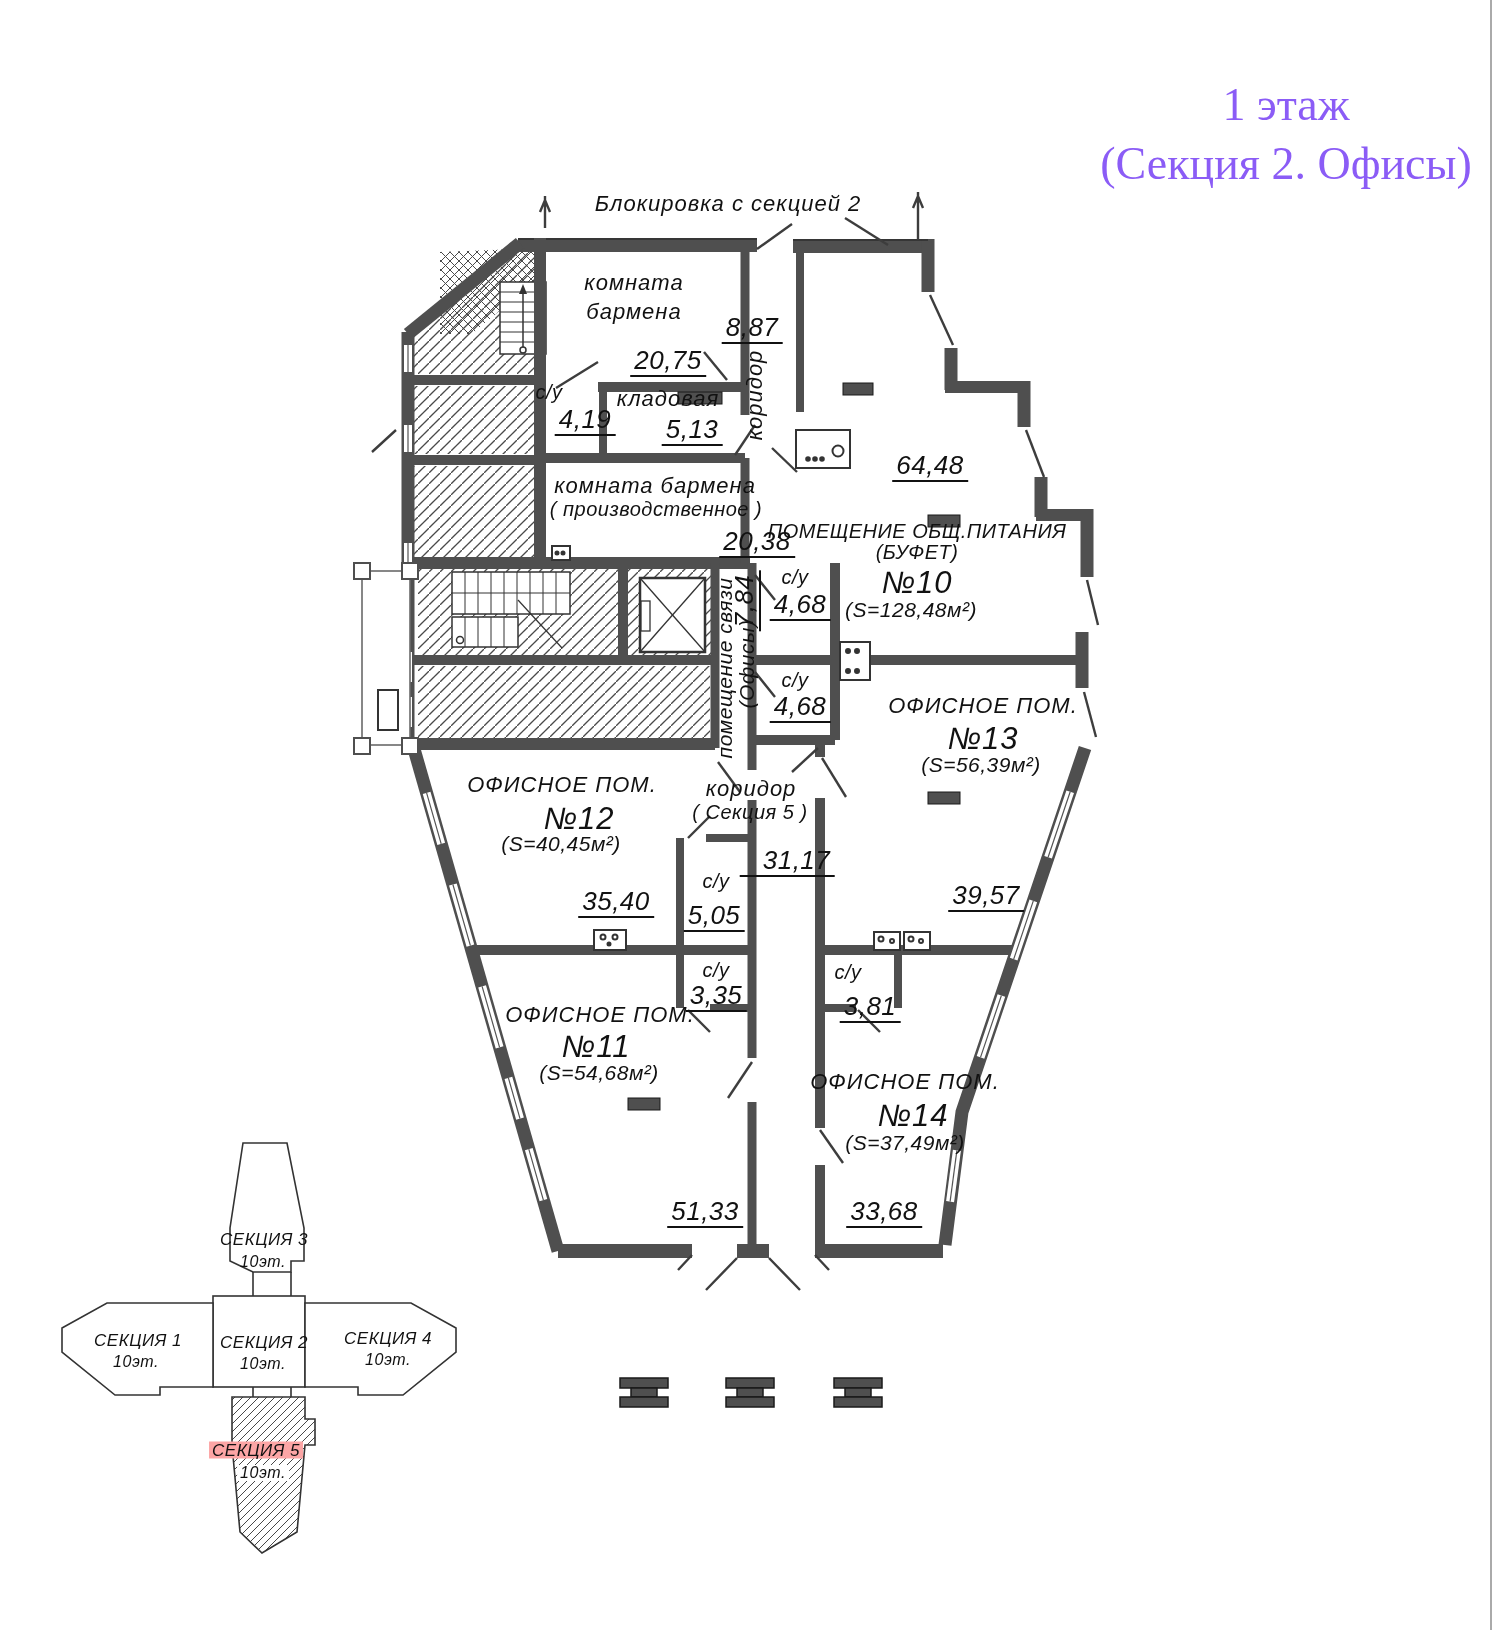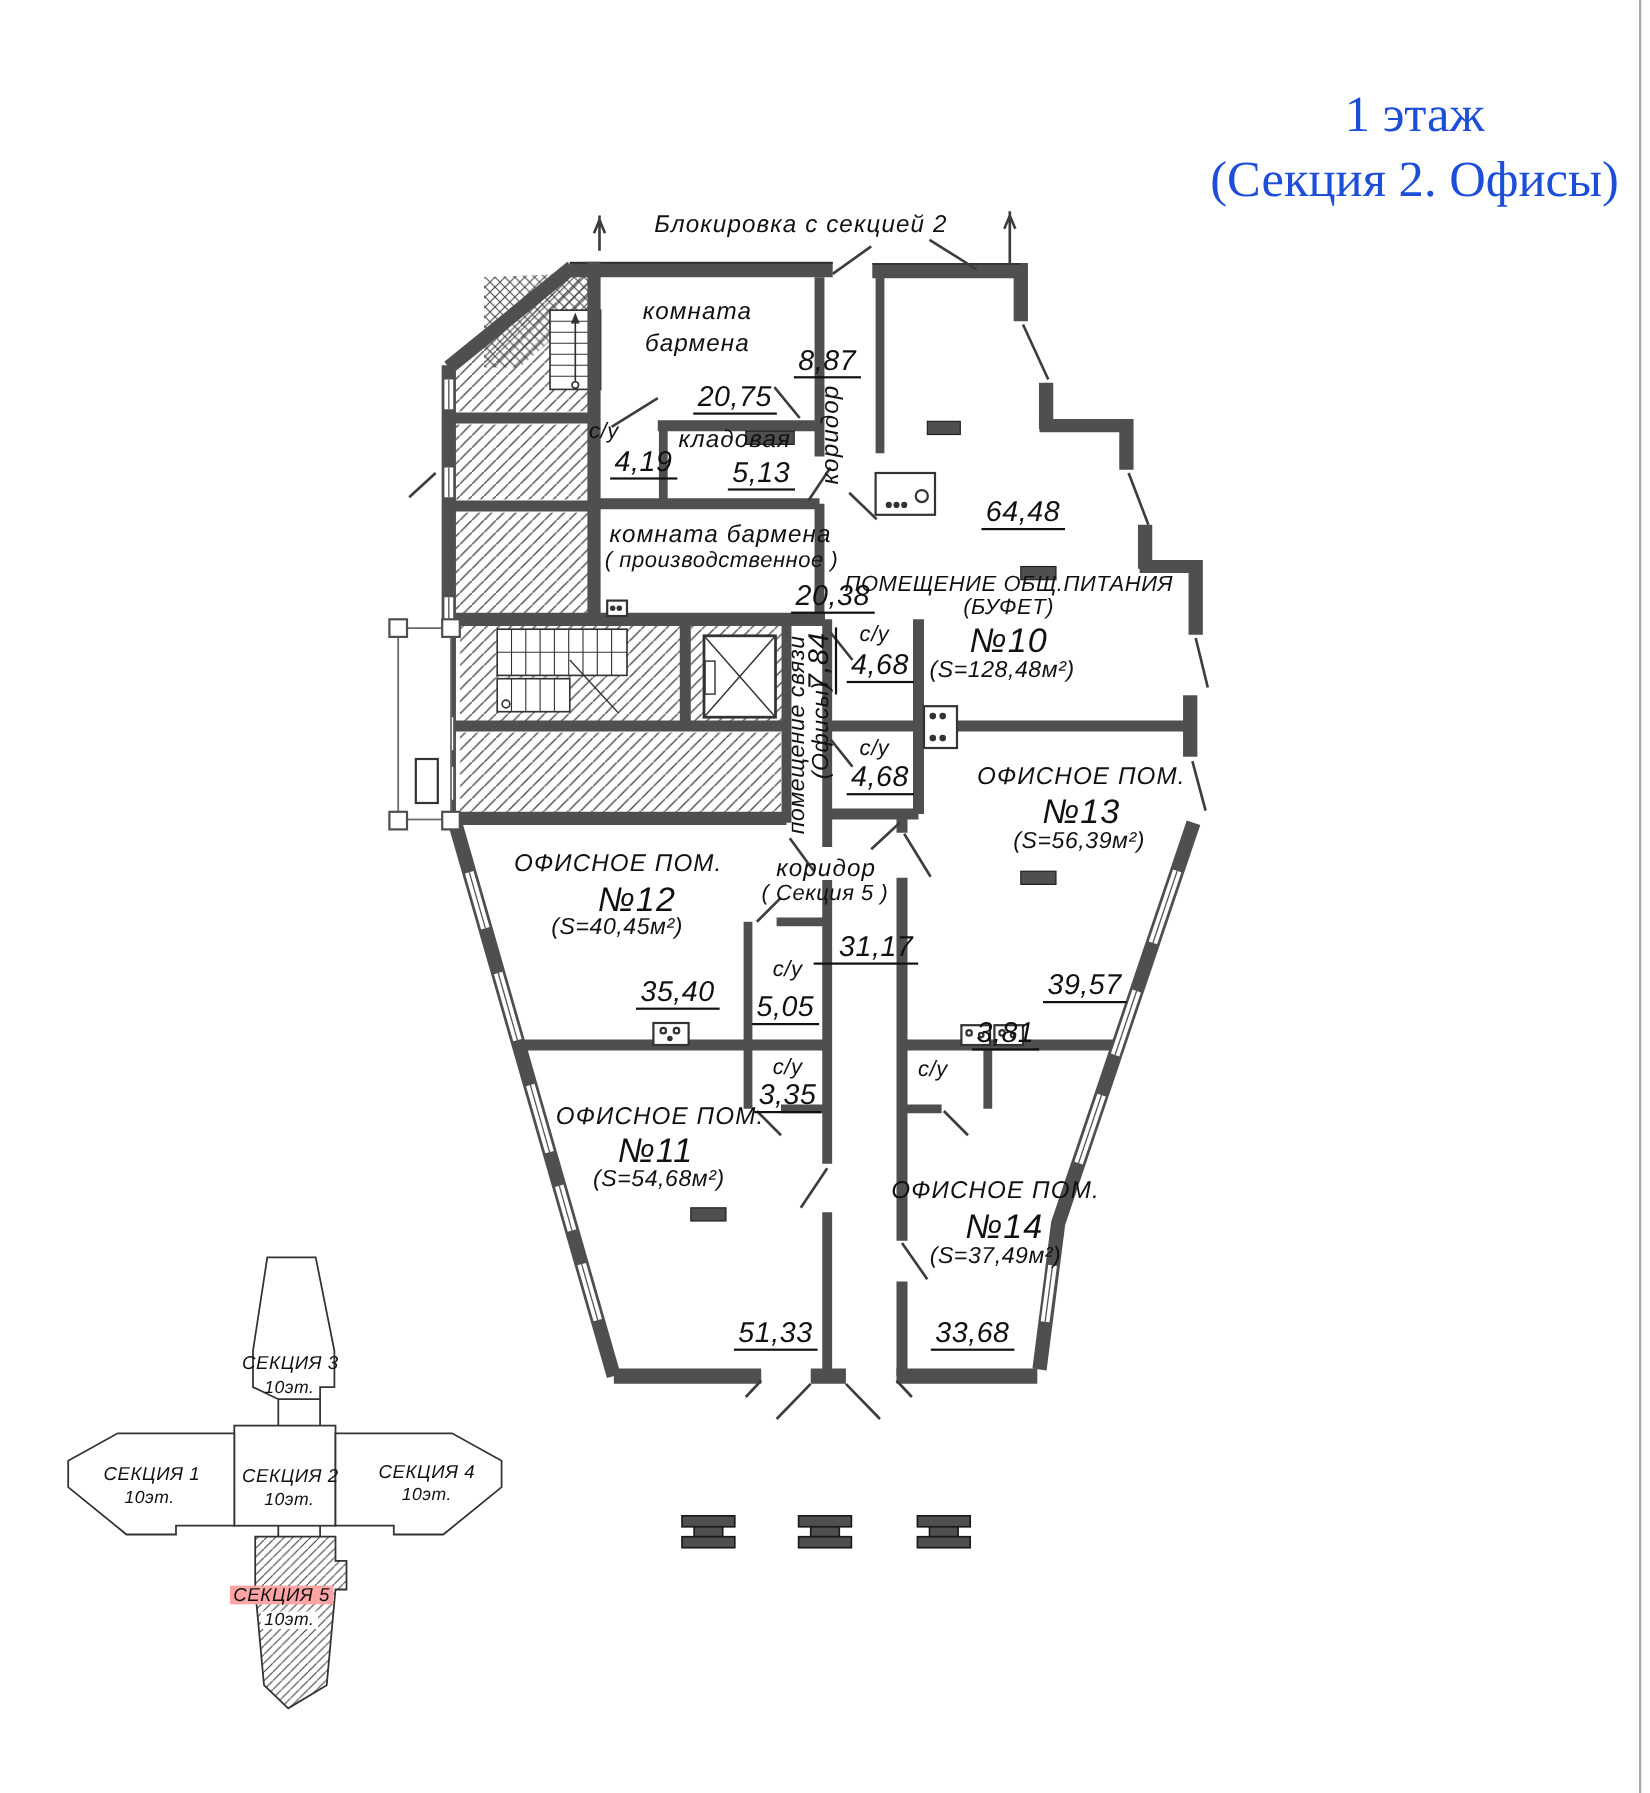--- a/index.html
+++ b/index.html
@@ -7,21 +7,21 @@
          font-family:"Liberation Sans",sans-serif;}
   #plan-svg{position:absolute;left:0;top:0;}
   .lbl{position:absolute;font-style:italic;font-size:21px;color:#111;white-space:nowrap;
        transform:translate(-50%,-50%);letter-spacing:.5px;line-height:1;}
   .rot{transform:translate(-50%,-50%) rotate(-90deg);}
   .dim{font-size:26px;border-bottom:2px solid #111;padding:0 4px 2px;}
   .num{font-size:31px;letter-spacing:1px;}
   .small{font-size:20px;}
   .name{font-size:22px;letter-spacing:1px;}
   .title-line{position:absolute;transform:translate(-50%,-50%);
-       font-family:"Liberation Serif",serif;font-size:46px;color:#1d4ed8;white-space:nowrap;}
+       font-family:"Liberation Serif",serif;font-size:46px;color:#8b5cf6;white-space:nowrap;}
   .key{font-size:17px;}
   .key2{font-size:16px;}
 </style>
 </head>
 <body>
 
 <div id="stage">
 
 <svg id="plan-svg" width="1500" height="1630" viewBox="0 0 1500 1630">
   <defs>
@@ -270,21 +270,21 @@
 
   <div class="lbl name" style="left:751px;top:789px;">коридор</div>
   <div class="lbl small" style="left:750px;top:812px;">( Секция 5 )</div>
   <div class="lbl dim" style="left:787px;top:862px;padding-left:23px;">31,17</div>
 
   <div class="lbl small" style="left:716px;top:881px;">с/у</div>
   <div class="lbl dim" style="left:714px;top:917px;">5,05</div>
   <div class="lbl small" style="left:716px;top:970px;">с/у</div>
   <div class="lbl dim" style="left:716px;top:997px;">3,35</div>
   <div class="lbl small" style="left:848px;top:972px;">с/у</div>
-  <div class="lbl dim" style="left:870px;top:940px;margin-left:44px;">3,81</div>
+  <div class="lbl dim" style="left:870px;top:1008px;">3,81</div>
 
   <div class="lbl name" style="left:600px;top:1015px;">ОФИСНОЕ ПОМ.</div>
   <div class="lbl num" style="left:596px;top:1046px;">№11</div>
   <div class="lbl" style="left:599px;top:1072px;">(S=54,68м²)</div>
   <div class="lbl dim" style="left:705px;top:1213px;">51,33</div>
 
   <div class="lbl name" style="left:905px;top:1082px;">ОФИСНОЕ ПОМ.</div>
   <div class="lbl num" style="left:913px;top:1115px;">№14</div>
   <div class="lbl" style="left:905px;top:1142px;">(S=37,49м²)</div>
   <div class="lbl dim" style="left:884px;top:1213px;">33,68</div>

